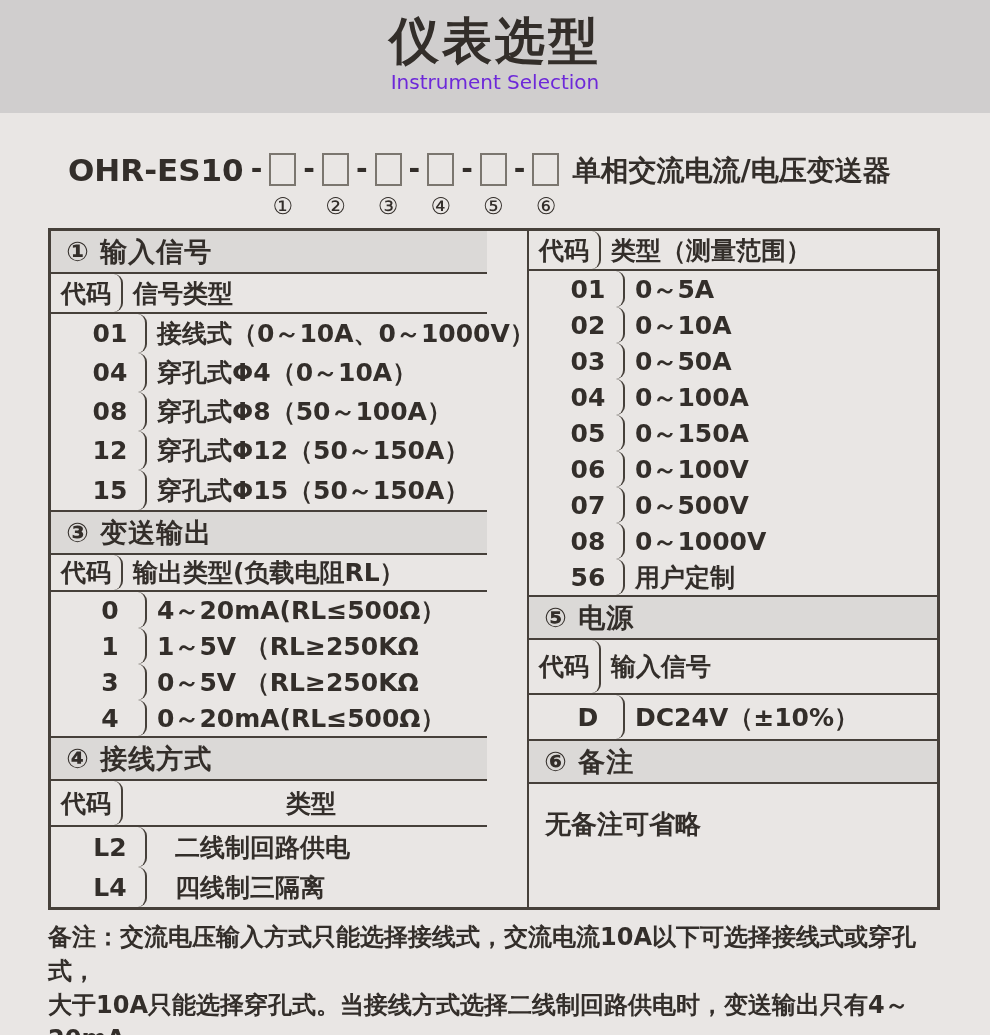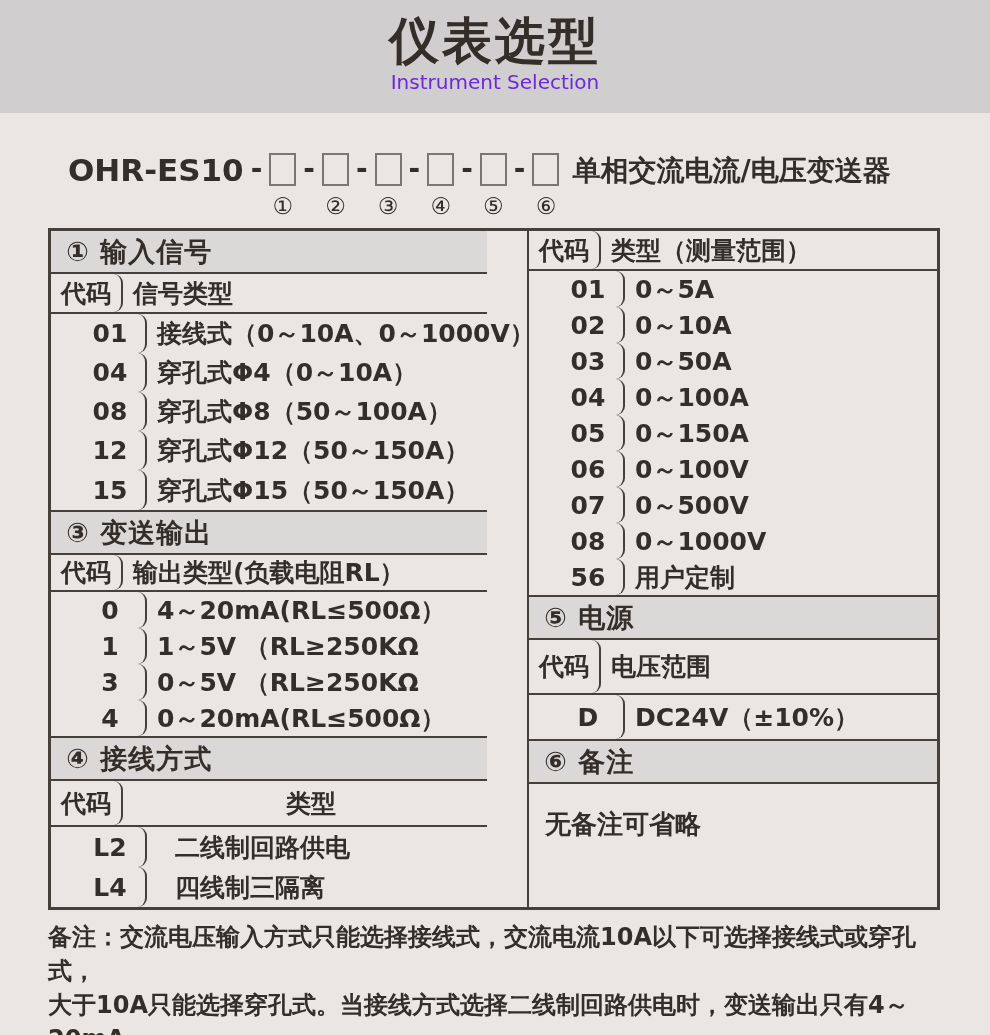--- a/index.html
+++ b/index.html
@@ -311,21 +311,21 @@
       <div class="dr">
         <span class="cc">56</span>
         <span class="dc">用户定制</span>
       </div>
     </div>
 
     <div class="sec">
       <div class="st">⑤ 电源</div>
       <div class="hr p">
         <span class="cc">代码</span>
-        <span class="dc">电压范围</span>
+        <span class="dc">输入信号</span>
       </div>
       <div class="dr pw">
         <span class="cc">D</span>
         <span class="dc">DC24V（±10%）</span>
       </div>
     </div>
 
     <div class="sec">
       <div class="st">⑥ 备注</div>
       <div class="remark-row">无备注可省略</div>

